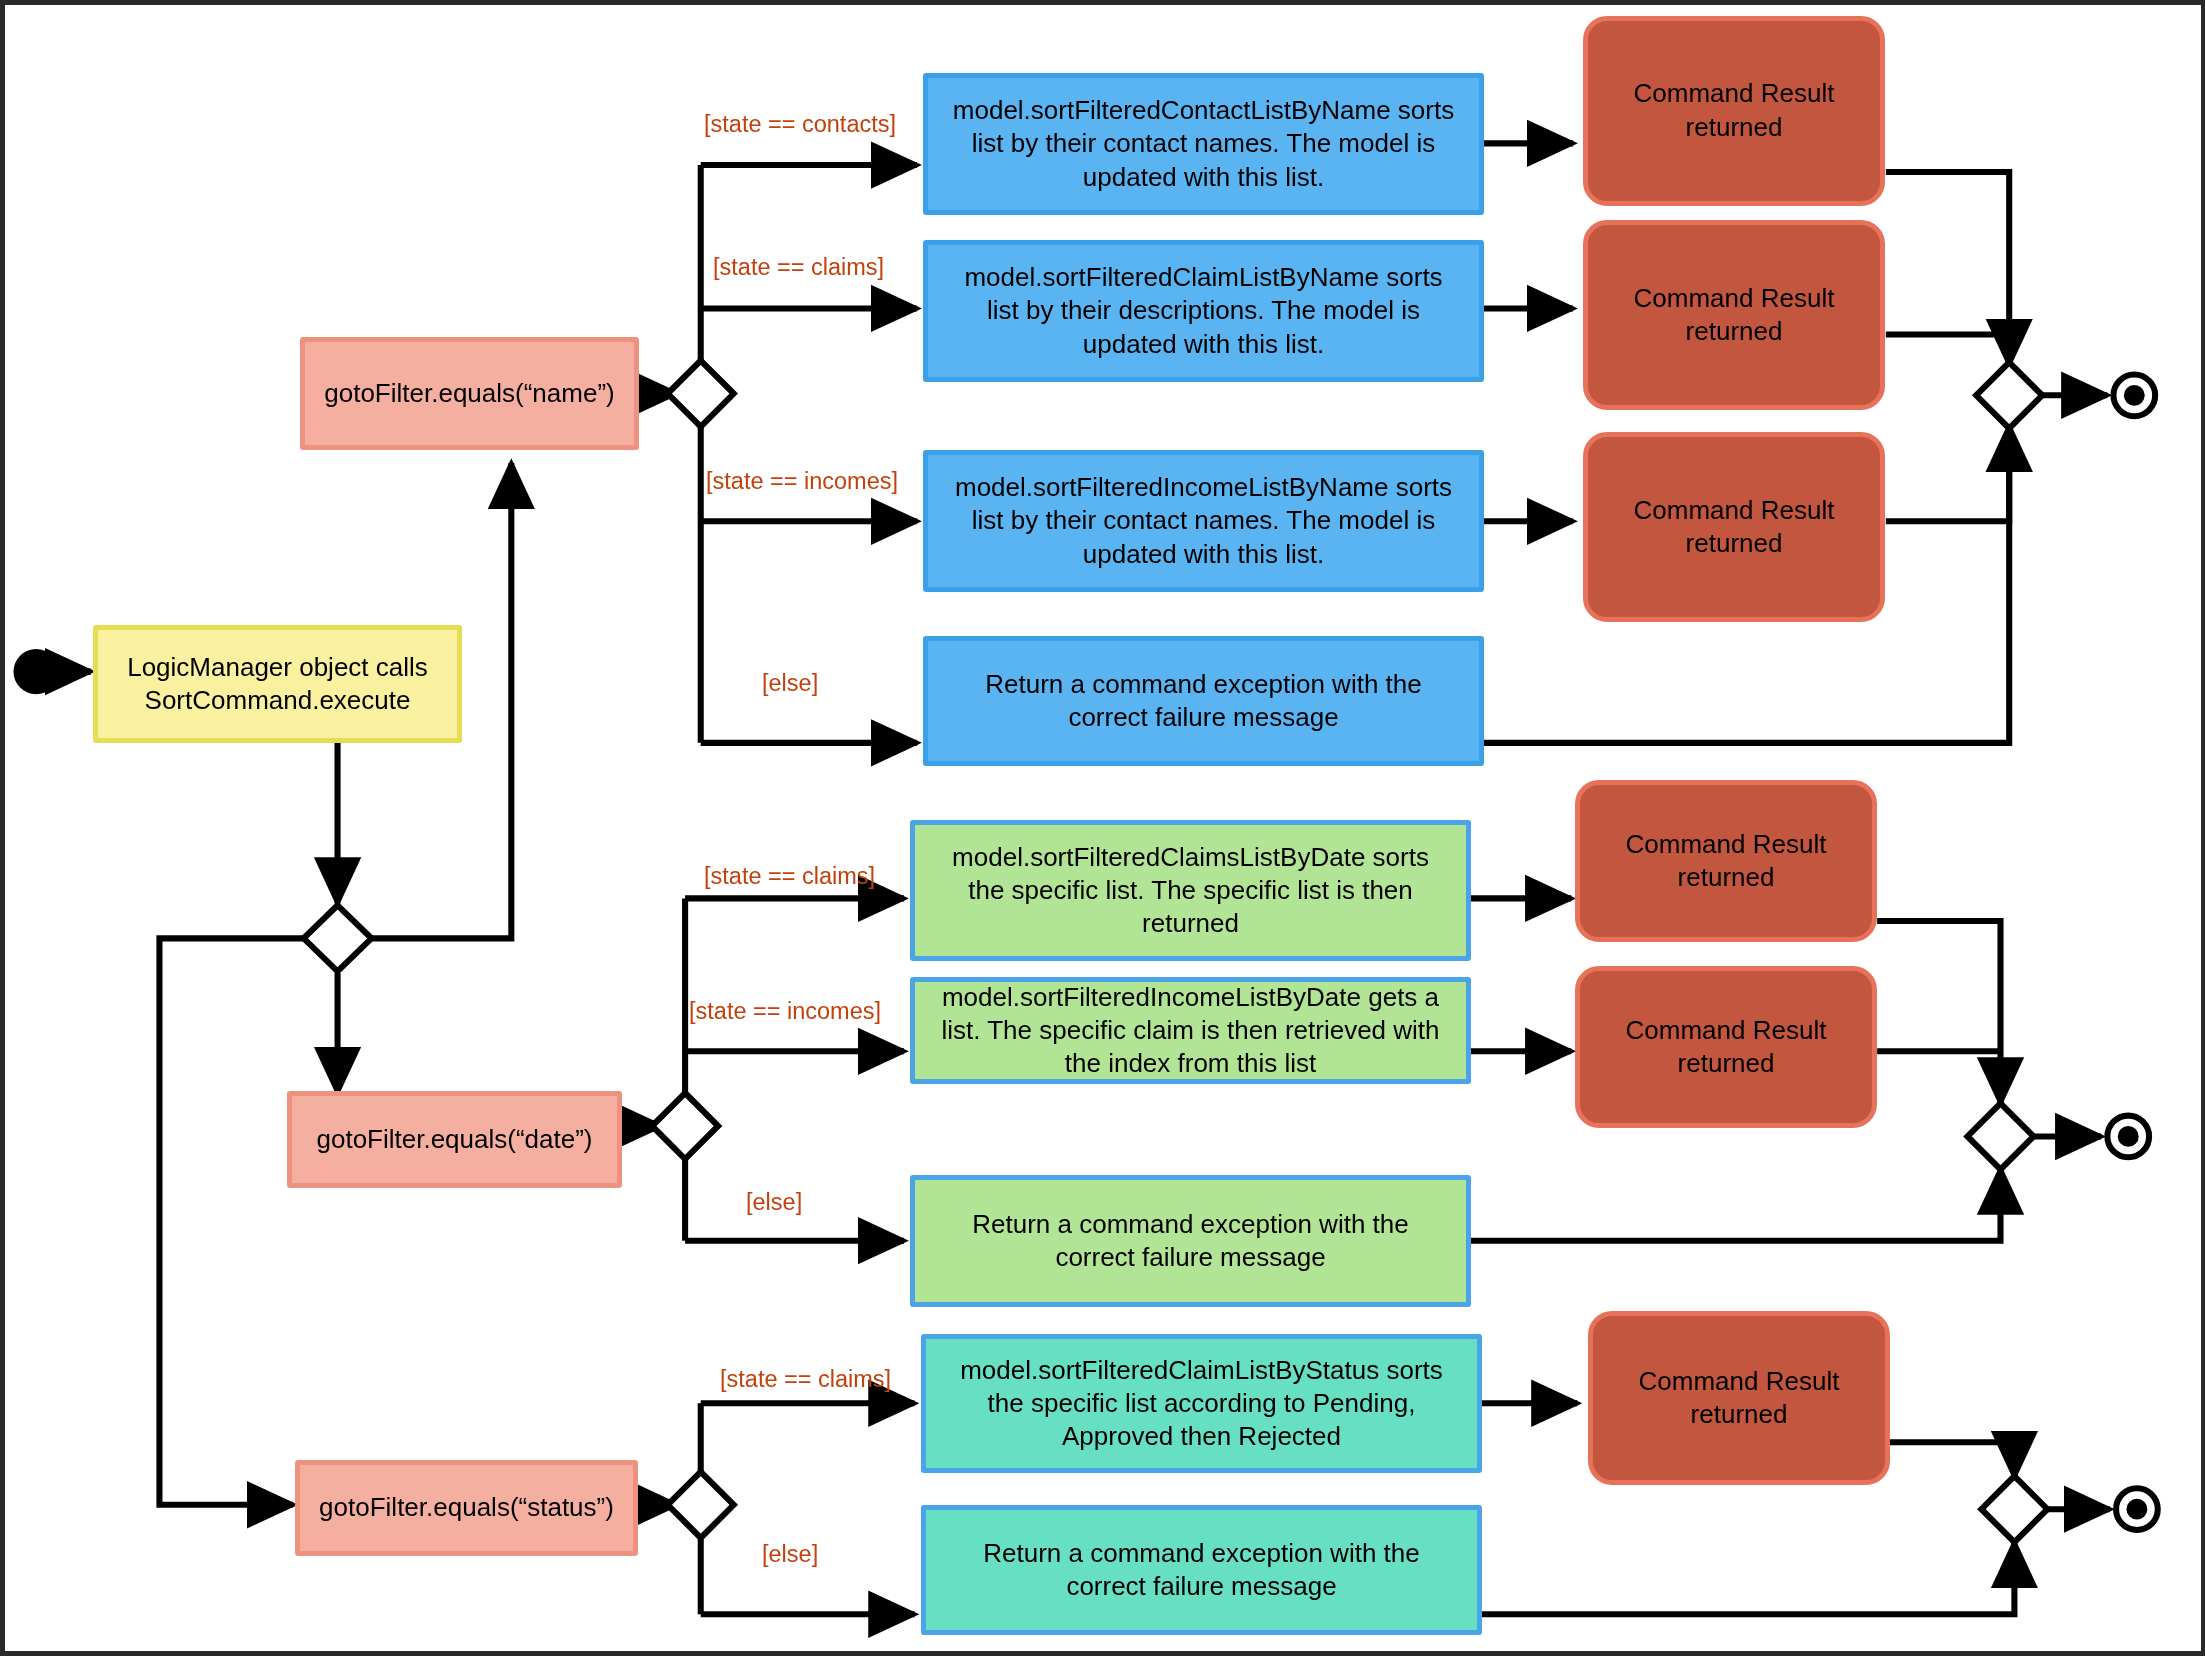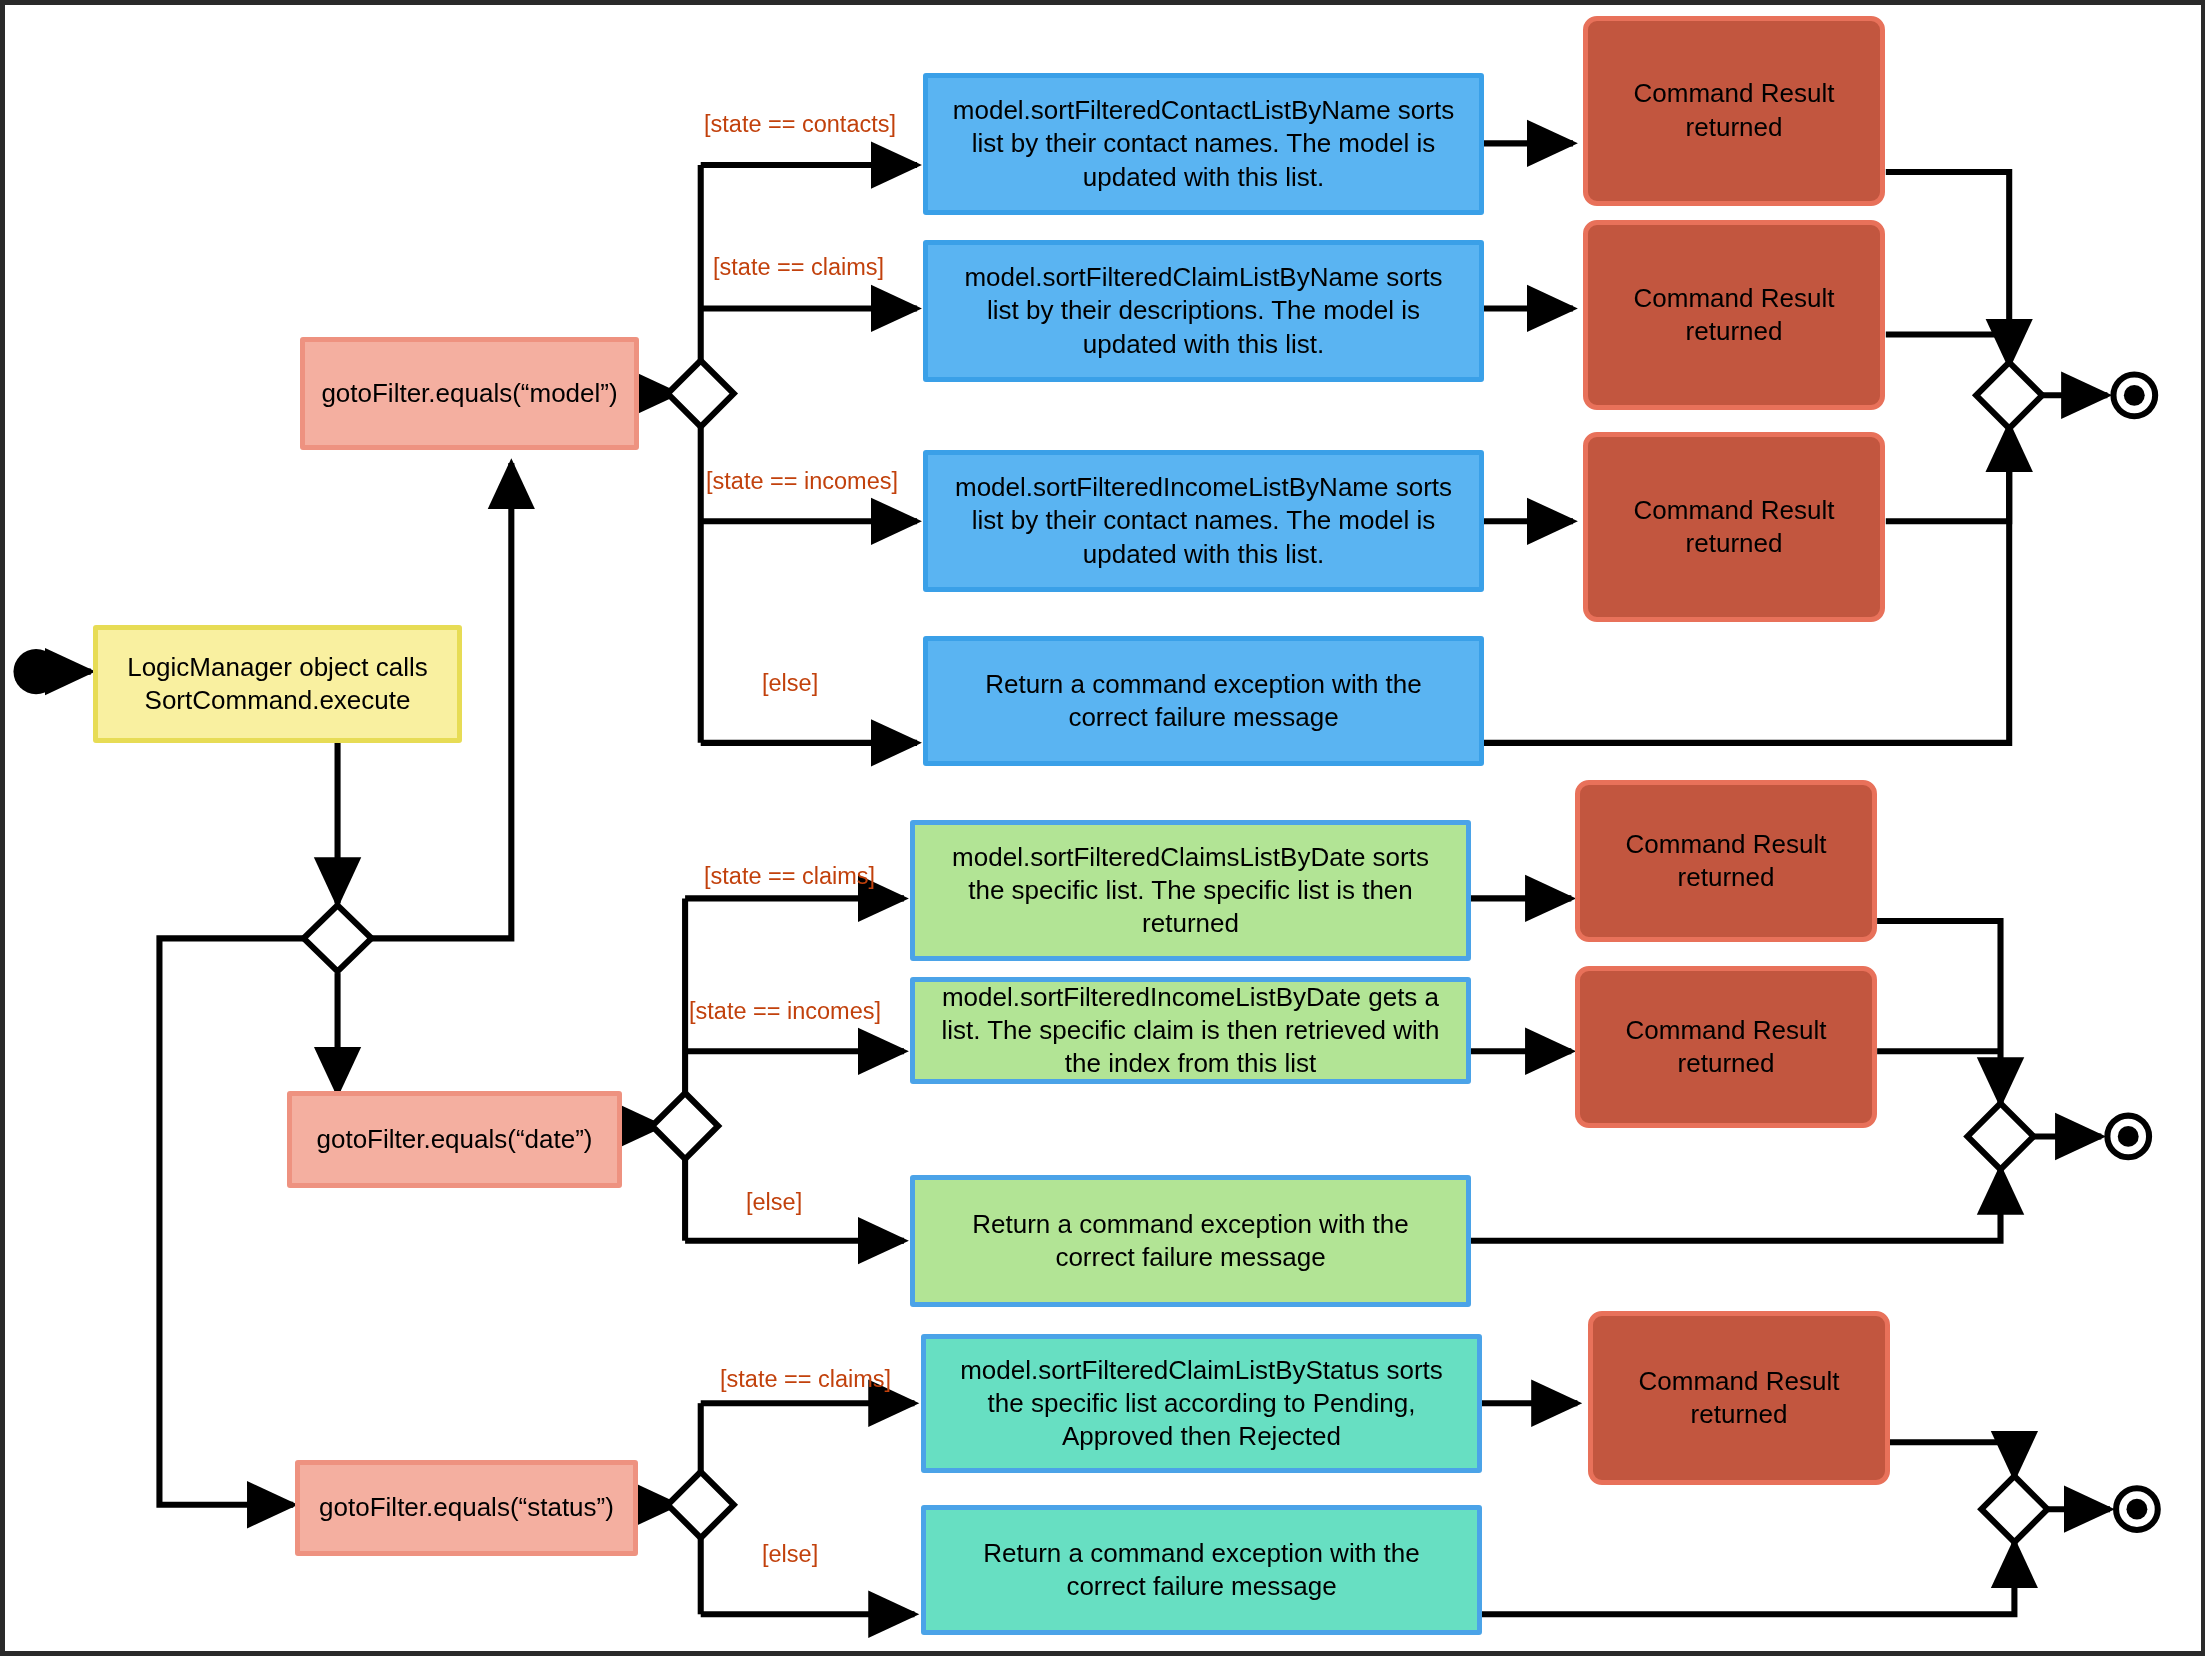--- a/index.html
+++ b/index.html
@@ -6,21 +6,21 @@
   body{font-family:"Liberation Sans",sans-serif;}
   #canvas{position:relative;width:2206px;height:1656px;background:#ffffff;overflow:hidden;}
   #frame{position:absolute;left:0;top:0;width:2206px;height:1656px;
          border:5.2px solid #2a2a2a;box-sizing:border-box;}
   svg.edges{position:absolute;left:0;top:0;width:2206px;height:1656px;}
   .node{position:absolute;box-sizing:border-box;display:flex;align-items:center;
         justify-content:center;text-align:center;color:#000;
         font-family:"Liberation Sans",sans-serif;line-height:1.28;}
   .rbox{border-radius:3px;}
   .activity{font-size:26px;padding:5.2px 15.6px;}
-  .cmdres{font-size:26px;border-radius:14px;}
+  .cmdres{font-size:26px;border-radius:24px;}
   .edgelabel{position:absolute;font-size:23.5px;color:#c2410c;white-space:nowrap;
              font-family:"Liberation Sans",sans-serif;}
 </style>
 </head>
 <body>
 
 <div id="canvas">
 
   <div id="frame"></div>
 
@@ -115,21 +115,21 @@
       <circle cx="2449" cy="1308" r="12" fill="#000"></circle>
     </g>
     <g>
       <circle cx="2459" cy="1737" r="24" fill="#fff" stroke="#000" stroke-width="7"></circle>
       <circle cx="2459" cy="1737" r="12" fill="#000"></circle>
     </g>
   </svg>
 
   <div class="node rbox activity" style="left:93px;top:625px;width:369px;height:118px;background:#F9F0A0;border:5.2px solid #E7DC55;">LogicManager object calls SortCommand.execute</div>
 
-  <div class="node rbox activity" style="left:300px;top:337px;width:339px;height:113px;background:#F4AFA0;border:5.2px solid #EE9280;">gotoFilter.equals(“model”)</div>
+  <div class="node rbox activity" style="left:300px;top:337px;width:339px;height:113px;background:#F4AFA0;border:5.2px solid #EE9280;">gotoFilter.equals(“name”)</div>
 
   <div class="node rbox activity" style="left:287px;top:1091px;width:335px;height:97px;background:#F4AFA0;border:5.2px solid #EE9280;">gotoFilter.equals(“date”)</div>
 
   <div class="node rbox activity" style="left:295px;top:1460px;width:343px;height:96px;background:#F4AFA0;border:5.2px solid #EE9280;">gotoFilter.equals(“status”)</div>
 
   <div class="node rbox activity" style="left:923px;top:73px;width:561px;height:142px;background:#5AB4F2;border:5.2px solid #3AA0E8;padding:3.5px 24px;">model.sortFilteredContactListByName sorts list by their contact names. The model is updated with this list.</div>
 
   <div class="node rbox activity" style="left:923px;top:240px;width:561px;height:142px;background:#5AB4F2;border:5.2px solid #3AA0E8;padding:2px 24px;">model.sortFilteredClaimListByName sorts list by their descriptions. The model is updated with this list.</div>
 
   <div class="node rbox activity" style="left:923px;top:450px;width:561px;height:142px;background:#5AB4F2;border:5.2px solid #3AA0E8;padding:13px 24px;">model.sortFilteredIncomeListByName sorts list by their contact names. The model is updated with this list.</div>

